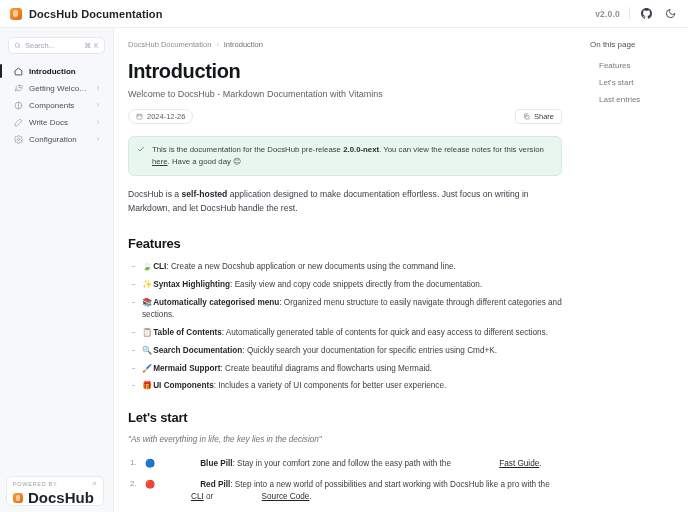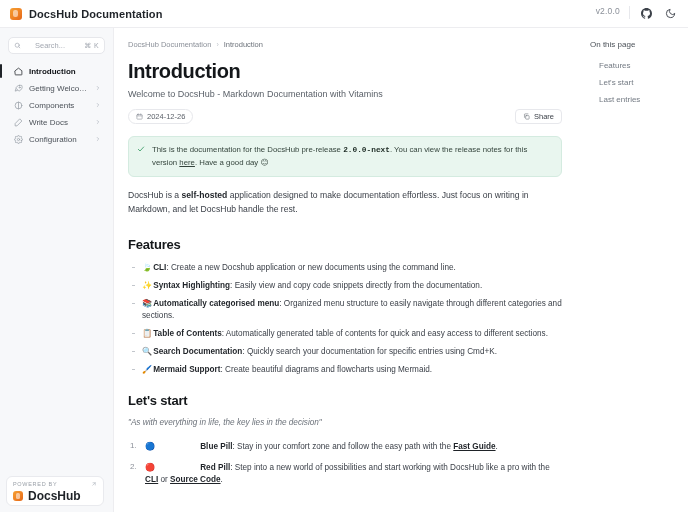--- a/index.html
+++ b/index.html
@@ -27,38 +27,38 @@
     background: linear-gradient(135deg,#f5a033 0%,#ef7f23 60%,#e2671a 100%);
     position: relative; flex: none;
   }
   .brand-logo::after{
     content:""; position:absolute; left:3px; top:2.5px;
     width:5px; height:7px; border-radius:2px;
     background:rgba(255,255,255,.55);
   }
   .brand-title { font-size: 11px; font-weight: 700; letter-spacing: .1px; color:#1f2328; }
 
-  .topbar-right { margin-left: auto; display: flex; align-items: flex-start; gap: 9px; }
+  .topbar-right { margin-left: auto; display: flex; align-items: center; gap: 9px; font-weight: bold; }
   .version { font-size: 8.5px; color: #8b9099; letter-spacing:.2px; }
   .tb-sep { width:1px; height:13px; background:#e7e8ec; }
   .icon-btn {
     width: 15px; height: 15px; display:flex; align-items:center; justify-content:center;
     color:#3c4149; border-radius:4px;
   }
 
   
   .sidebar {
     position: absolute; top: 28px; left: 0; width: 114px; height: 484px;
     background: #f7f8fa;
     border-right: 1px solid #ededf0;
     padding: 9px 8px 0 8px;
   }
   .search {
     height: 17px; background:#ffffff; border:1px solid #e6e7eb; border-radius:5px;
-    display:flex; align-items:center; gap:14px; padding:0 5px;
+    display:flex; align-items:center; gap:4px; padding:0 5px;
     margin-bottom: 9px;
   }
   .search .s-ico { color:#a6abb4; display:flex; flex:none; }
   .search .s-ph { font-size:7.5px; color:#a3a8b1; flex:1; }
   .search .s-kbd { font-size:7px; color:#a3a8b1; letter-spacing:.4px; }
 
   .nav { display:flex; flex-direction:column; }
   .nav-item {
     position:relative;
     display:flex; align-items:center; gap:6px;
@@ -86,21 +86,21 @@
   .pw-top { display:flex; align-items:center; }
   .pw-label { font-size:5.5px; letter-spacing:.7px; color:#9aa0a8; text-transform:uppercase; }
   .pw-ext { margin-left:auto; color:#b4b9c1; display:flex; }
   .pw-bot { display:flex; align-items:center; gap:5px; margin-top:2px; }
   .pw-logo{
     width:10px;height:10px;border-radius:3px;flex:none;
     background: linear-gradient(135deg,#f5a033 0%,#ef7f23 60%,#e2671a 100%);
     position:relative;
   }
   .pw-logo::after{content:"";position:absolute;left:2.5px;top:2px;width:4px;height:6px;border-radius:1.5px;background:rgba(255,255,255,.55);}
-  .pw-name{ font-size:12px; font-weight:700; color:#1f2328; }
+  .pw-name{ font-size:15px; font-weight:700; color:#1f2328; }
 
   
   .toc {
     position:absolute; top:28px; right:0; width:108px; height:484px;
     background:#ffffff;
     padding: 12px 10px 0 10px;
   }
   .toc-title { font-size:8px; color:#4b5158; margin-bottom:8px; }
   .toc-item { font-size:8px; color:#737a83; padding:4px 0 4px 9px; }
 
@@ -137,21 +137,21 @@
 
   
   .callout {
     display:flex; gap:7px;
     background:#e9f6ef; border:1px solid #d4ebe0; border-radius:6px;
     padding: 7px 9px 8px 8px;
     margin-bottom: 12px;
   }
   .callout-ico { color:#3f9e6a; flex:none; margin-top:1px; display:flex; }
   .callout-txt { font-size:7.8px; line-height:1.5; color:#33433b; }
-  .callout-txt b { font-weight:700; color:#1d2b24;font-family:Liberation Mono, monospace; }
+  .callout-txt b { font-weight:700; color:#1d2b24; }
   .callout-txt a { color:#33433b; text-decoration:underline; }
   .emoji { font-family:"DejaVu Sans", sans-serif; }
 
   p.body { font-size:8.6px; line-height:1.62; color:#3c4149; }
   p.body b { font-weight:700; color:#1f2328; }
   .para-gap { margin-bottom: 20px; }
 
   h2.sec { font-size:13px; font-weight:700; letter-spacing:-.2px; color:#14171a; margin: 0 0 10px 0; }
 
   ul.feat { list-style:none; }
@@ -175,21 +175,21 @@
     position:relative;
     font-size:8.2px; line-height:1.5; color:#3c4149;
     padding-left:17px; margin-bottom:7px;
   }
   ol.steps li::before{
     content: counter(st) ".";
     position:absolute; left:2px; top:0;
     font-size:8px; color:#8b9099;
   }
   ol.steps li b { font-weight:700; color:#1f2328;padding-left:44px; }
-  ol.steps li a { color:#1f2328; font-weight:700; text-decoration:underline; }
+  ol.steps li a { color:#1f2328; font-weight:400; text-decoration:underline;margin-left:46px; }
 </style>
 </head>
 <body>
 
 <div class="topbar">
   <div class="brand">
     <div class="brand-logo"></div>
     <span class="brand-title">DocsHub Documentation</span>
   </div>
   <div class="topbar-right">
@@ -360,20 +360,21 @@
 
   <h2 class="sec">Features</h2>
 
   <ul class="feat">
     <li><span class="li-emoji">🍃</span><b>CLI</b><span>: Create a new Docshub application or new documents using the command line.</span></li>
     <li><span class="li-emoji">✨</span><b>Syntax Highlighting</b><span>: Easily view and copy code snippets directly from the documentation.</span></li>
     <li><span class="li-emoji">📚</span><b>Automatically categorised menu</b><span>: Organized menu structure to easily navigate through different categories and sections.</span></li>
     <li><span class="li-emoji">📋</span><b>Table of Contents</b><span>: Automatically generated table of contents for quick and easy access to different sections.</span></li>
     <li><span class="li-emoji">🔍</span><b>Search Documentation</b><span>: Quickly search your documentation for specific entries using Cmd+K.</span></li>
     <li><span class="li-emoji">🖌️</span><b>Mermaid Support</b><span>: Create beautiful diagrams and flowcharts using Mermaid.</span></li>
+    <li><span class="li-emoji">🎁</span><b>UI Components</b><span>: Includes a variety of UI components for better user experience.</span></li>
   </ul>
 
   <h2 class="sec" style="margin-top:18px">Let's start</h2>
 
   <div class="quote">"As with everything in life, the key lies in the decision"</div>
 
   <ol class="steps">
     <li><span class="li-emoji">🔵</span><b>Blue Pill</b><span>: Stay in your comfort zone and follow the easy path with the </span><a href="#">Fast Guide</a><span>.</span></li>
     <li><span class="li-emoji">🔴</span><b>Red Pill</b><span>: Step into a new world of possibilities and start working with DocsHub like a pro with the </span><a href="#">CLI</a><span> or </span><a href="#">Source Code</a><span>.</span></li>
   </ol>

